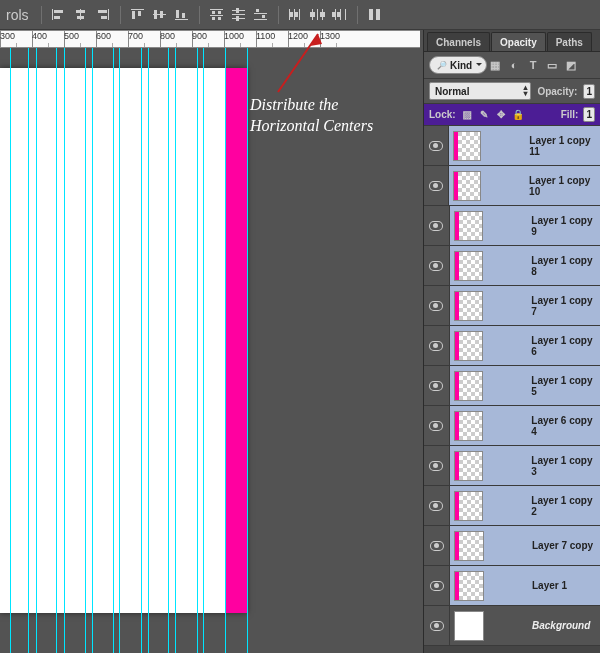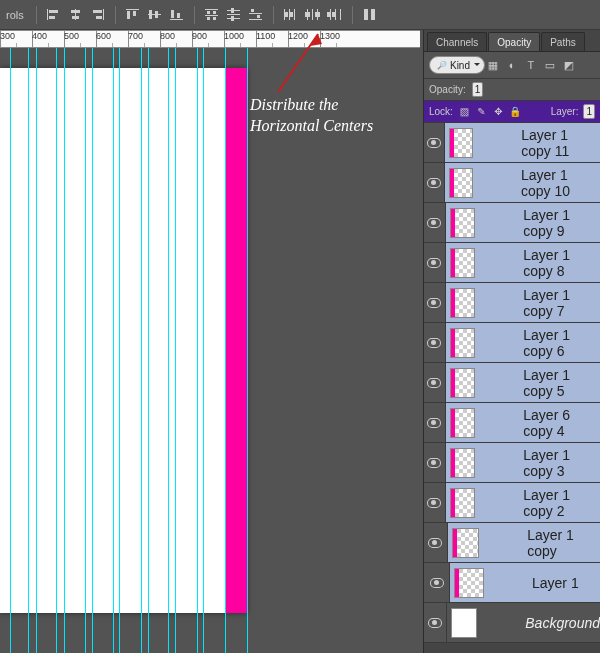--- a/index.html
+++ b/index.html
@@ -1,36 +1,36 @@
 <!DOCTYPE html>
 <html><head>
 <meta charset="utf-8">
 <style>
   * { box-sizing: border-box; margin: 0; padding: 0; font-family: "Lucida Grande", Arial, sans-serif; }
   body { width: 600px; height: 653px; background: #535353; overflow: hidden; position: relative; }
   .toolbar { height: 30px; background: #535353; border-bottom: 1px solid #3a3a3a; display: flex; align-items: center; padding: 0 4px; gap: 0; }
-  .tool-label { color: #ccc; font-size: 11px; padding: 0 6px 0 2px; }
+  .tool-label { color: #ccc; font-size: 14px; padding: 0 6px 0 2px; }
   .tb-group { display: flex; align-items: center; }
   .tb-sep { width: 1px; height: 18px; background: #707070; margin: 0 6px; }
   .tb-btn { width: 18px; height: 18px; margin: 0 2px; display: flex; align-items: center; justify-content: center; cursor: pointer; }
   .tb-btn svg { display: block; }
   .ruler-strip { height: 18px; background: #fafafa; border-top: 1px solid #888; border-bottom: 1px solid #888; position: relative; overflow: hidden; width: 420px; }
   .ruler-tick { position: absolute; top: 0; color: #333; font-size: 9px; }
   .ruler-tick .line { position: absolute; left: 0; top: 0; width: 1px; height: 18px; background: #888; }
   .ruler-tick .lab { position: absolute; top: 0; left: 0; }
   .ruler-tick .small { position: absolute; top: 12px; width: 1px; height: 6px; background: #aaa; }
   .canvas-area { position: absolute; left: 0; top: 48px; width: 420px; bottom: 0; background: #535353; overflow: hidden; }
   .document { position: absolute; left: 0; top: 20px; width: 247px; height: 545px; background: #fff; box-shadow: 0 0 6px rgba(0,0,0,.5); }
   .magenta { position: absolute; right: 0; top: 0; width: 22px; height: 100%; background: #ff00a0; }
   .guide { position: absolute; top: -20px; bottom: -60px; width: 1px; background: #00e5ff; }
   .annot-arrow { position: absolute; left: 268px; top: 32px; pointer-events: none; }
   .annot-arrow line { stroke: #c81e1e; stroke-width: 2; }
   .annot-arrow polygon { fill: #c81e1e; }
   .annot-text { position: absolute; left: 250px; top: 95px; color: #fff; font-family: "Comic Sans MS", "Segoe Script", cursive; font-size: 16px; line-height: 1.3; pointer-events: none; white-space: pre-line; font-style: italic; }
-  .panels { position: absolute; right: 0; top: 30px; bottom: 0; width: 177px; background: #535353; border-left: 1px solid #2b2b2b; display: flex; flex-direction: column; }
+  .panels { position: absolute; right: 0; top: 30px; bottom: 0; width: 177px; background: #535353; border-left: 1px solid #2b2b2b; display: flex; flex-direction: column; font-weight: bold; }
   .panel-tabs { height: 22px; display: flex; align-items: flex-end; background: #454545; border-bottom: 1px solid #2b2b2b; padding-left: 3px; }
   .tab { font-size: 10px; color: #ccc; padding: 4px 8px 3px; background: #3f3f3f; border: 1px solid #2b2b2b; border-bottom: none; margin-right: 1px; border-radius: 2px 2px 0 0; cursor: pointer; }
   .tab.active { background: #535353; color: #eee; }
   .filterbar { background: #535353; padding: 4px 5px; display: flex; align-items: center; gap: 1px; border-bottom: 1px solid #3a3a3a; }
   .kind-drop { flex: 0 0 auto; height: 18px; background: #e9e9e9; border: 1px solid #888; border-radius: 9px; font-size: 10px; display: flex; align-items: center; padding: 0 14px 0 7px; position: relative; color: #222; }
   .kind-drop::after { content: ""; position: absolute; right: 4px; top: 6px; border: 3px solid transparent; border-top-color: #333; }
   .kind-drop::before { content: "🔎"; font-size: 8px; margin-right: 3px; opacity: .7; }
   .filter-icon { width: 14px; height: 14px; display: flex; align-items: center; justify-content: center; color: #c6c6c6; font-size: 11px; cursor: pointer; }
   .blendbar { background: #535353; padding: 3px 5px; display: flex; align-items: center; gap: 6px; border-bottom: 1px solid #3a3a3a; font-size: 10px; color: #ccc; }
   .blend-drop { flex: 1 1 auto; height: 18px; background: #e9e9e9; border: 1px solid #888; font-size: 10px; padding: 0 16px 0 5px; display: flex; align-items: center; color: #222; position: relative; border-radius: 2px; }
@@ -48,21 +48,21 @@
   .thumb.check { background-image:
       linear-gradient(45deg,#ccc 25%,transparent 25%),
       linear-gradient(-45deg,#ccc 25%,transparent 25%),
       linear-gradient(45deg,transparent 75%,#ccc 75%),
       linear-gradient(-45deg,transparent 75%,#ccc 75%);
     background-size: 8px 8px;
     background-position: 0 0,0 4px,4px -4px,-4px 0;
   }
   .thumb.check::before { content: ""; position: absolute; left: 0; top: 0; width: 4px; height: 100%; background: #ff00a0; }
   .thumb.white { background: #fff; }
-  .layer-name { font-size: 14px; color: #222; padding-left: 42px; }
+  .layer-name { font-size: 10px; color: #222; padding-left: 42px; }
   .layer-row.bg .layer-name { color: #eee; }
 </style>
 </head>
 <body>
 
 <div class="toolbar">
   <span class="tool-label">rols</span>
   <span class="tb-sep"></span>
   <div class="tb-group" id="tb-icons">
       <div class="tb-btn">
@@ -298,32 +298,36 @@
       </div>
     <div id="filter-icons" style="display:flex;gap:5px;">
         <div class="filter-icon">▦</div>
         <div class="filter-icon">◐</div>
         <div class="filter-icon">T</div>
         <div class="filter-icon">▭</div>
         <div class="filter-icon">◩</div>
       </div>
   </div>
   <div class="blendbar">
+    <div class="blend-drop">
+        <span>Normal</span>
+        <span class="arrows">▴<br>▾</span>
+      </div>
     <span>Opacity:</span>
     <span style="background:#e9e9e9;color:#222;border:1px solid #888;padding:1px 2px;border-radius:2px;">1</span>
   </div>
   <div class="lockbar">
     <span>Lock:</span>
     <div id="lock-icons" style="display:flex;gap:4px;">
         <div class="lock-icon">▨</div>
         <div class="lock-icon">✎</div>
         <div class="lock-icon">✥</div>
         <div class="lock-icon">🔒</div>
       </div>
-    <span style="margin-left:auto">Layer:</span>
+    <span style="margin-left:auto">Fill:</span>
     <span style="background:#e9e9e9;color:#222;border:1px solid #888;padding:1px 2px;border-radius:2px;">1</span>
   </div>
   <div class="layers-list" id="layers-list">
       <div class="layer-row">
         <div class="vis-cell">
           <span class="eye"></span>
         </div>
         <div class="thumb check"></div>
         <span class="layer-name">Layer 1 copy 11</span>
       </div>
@@ -388,21 +392,21 @@
           <span class="eye"></span>
         </div>
         <div class="thumb check"></div>
         <span class="layer-name">Layer 1 copy 2</span>
       </div>
       <div class="layer-row">
         <div class="vis-cell">
           <span class="eye"></span>
         </div>
         <div class="thumb check"></div>
-        <span class="layer-name">Layer 1 copy</span>
+        <span class="layer-name">Layer 7 copy</span>
       </div>
       <div class="layer-row">
         <div class="vis-cell">
           <span class="eye"></span>
         </div>
         <div class="thumb check"></div>
         <span class="layer-name">Layer 1</span>
       </div>
       <div class="layer-row bg">
         <div class="vis-cell">

